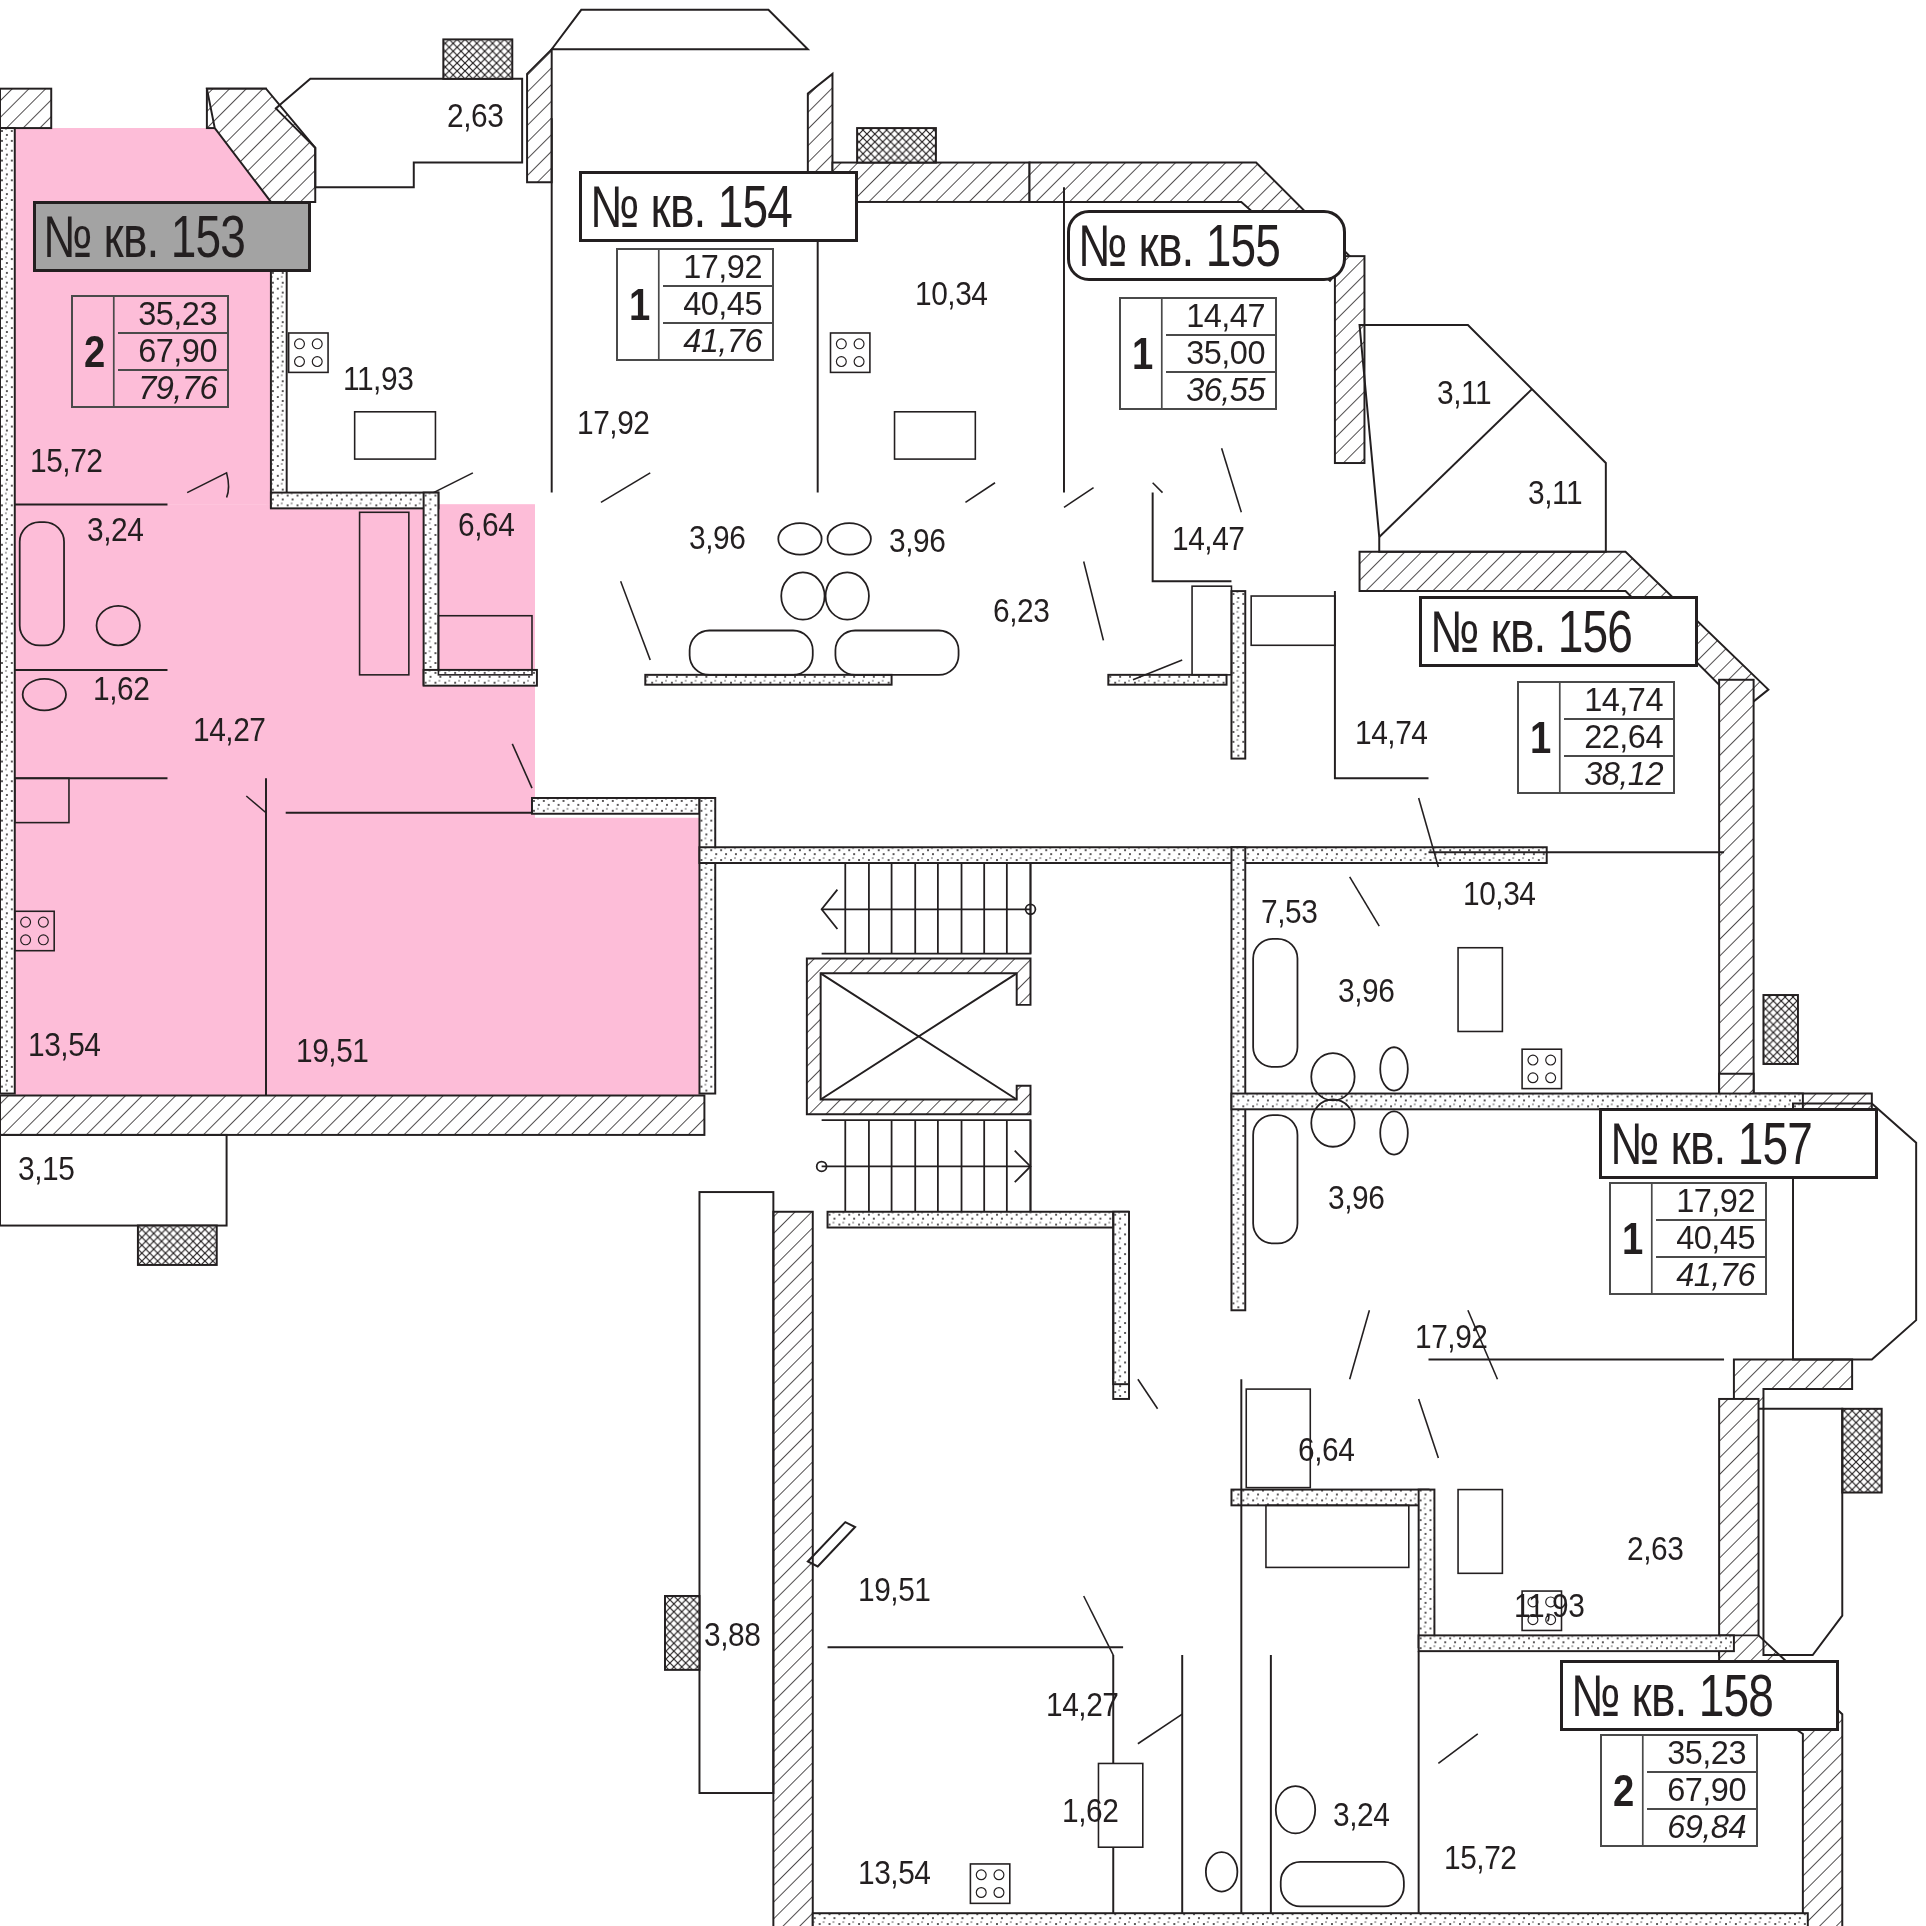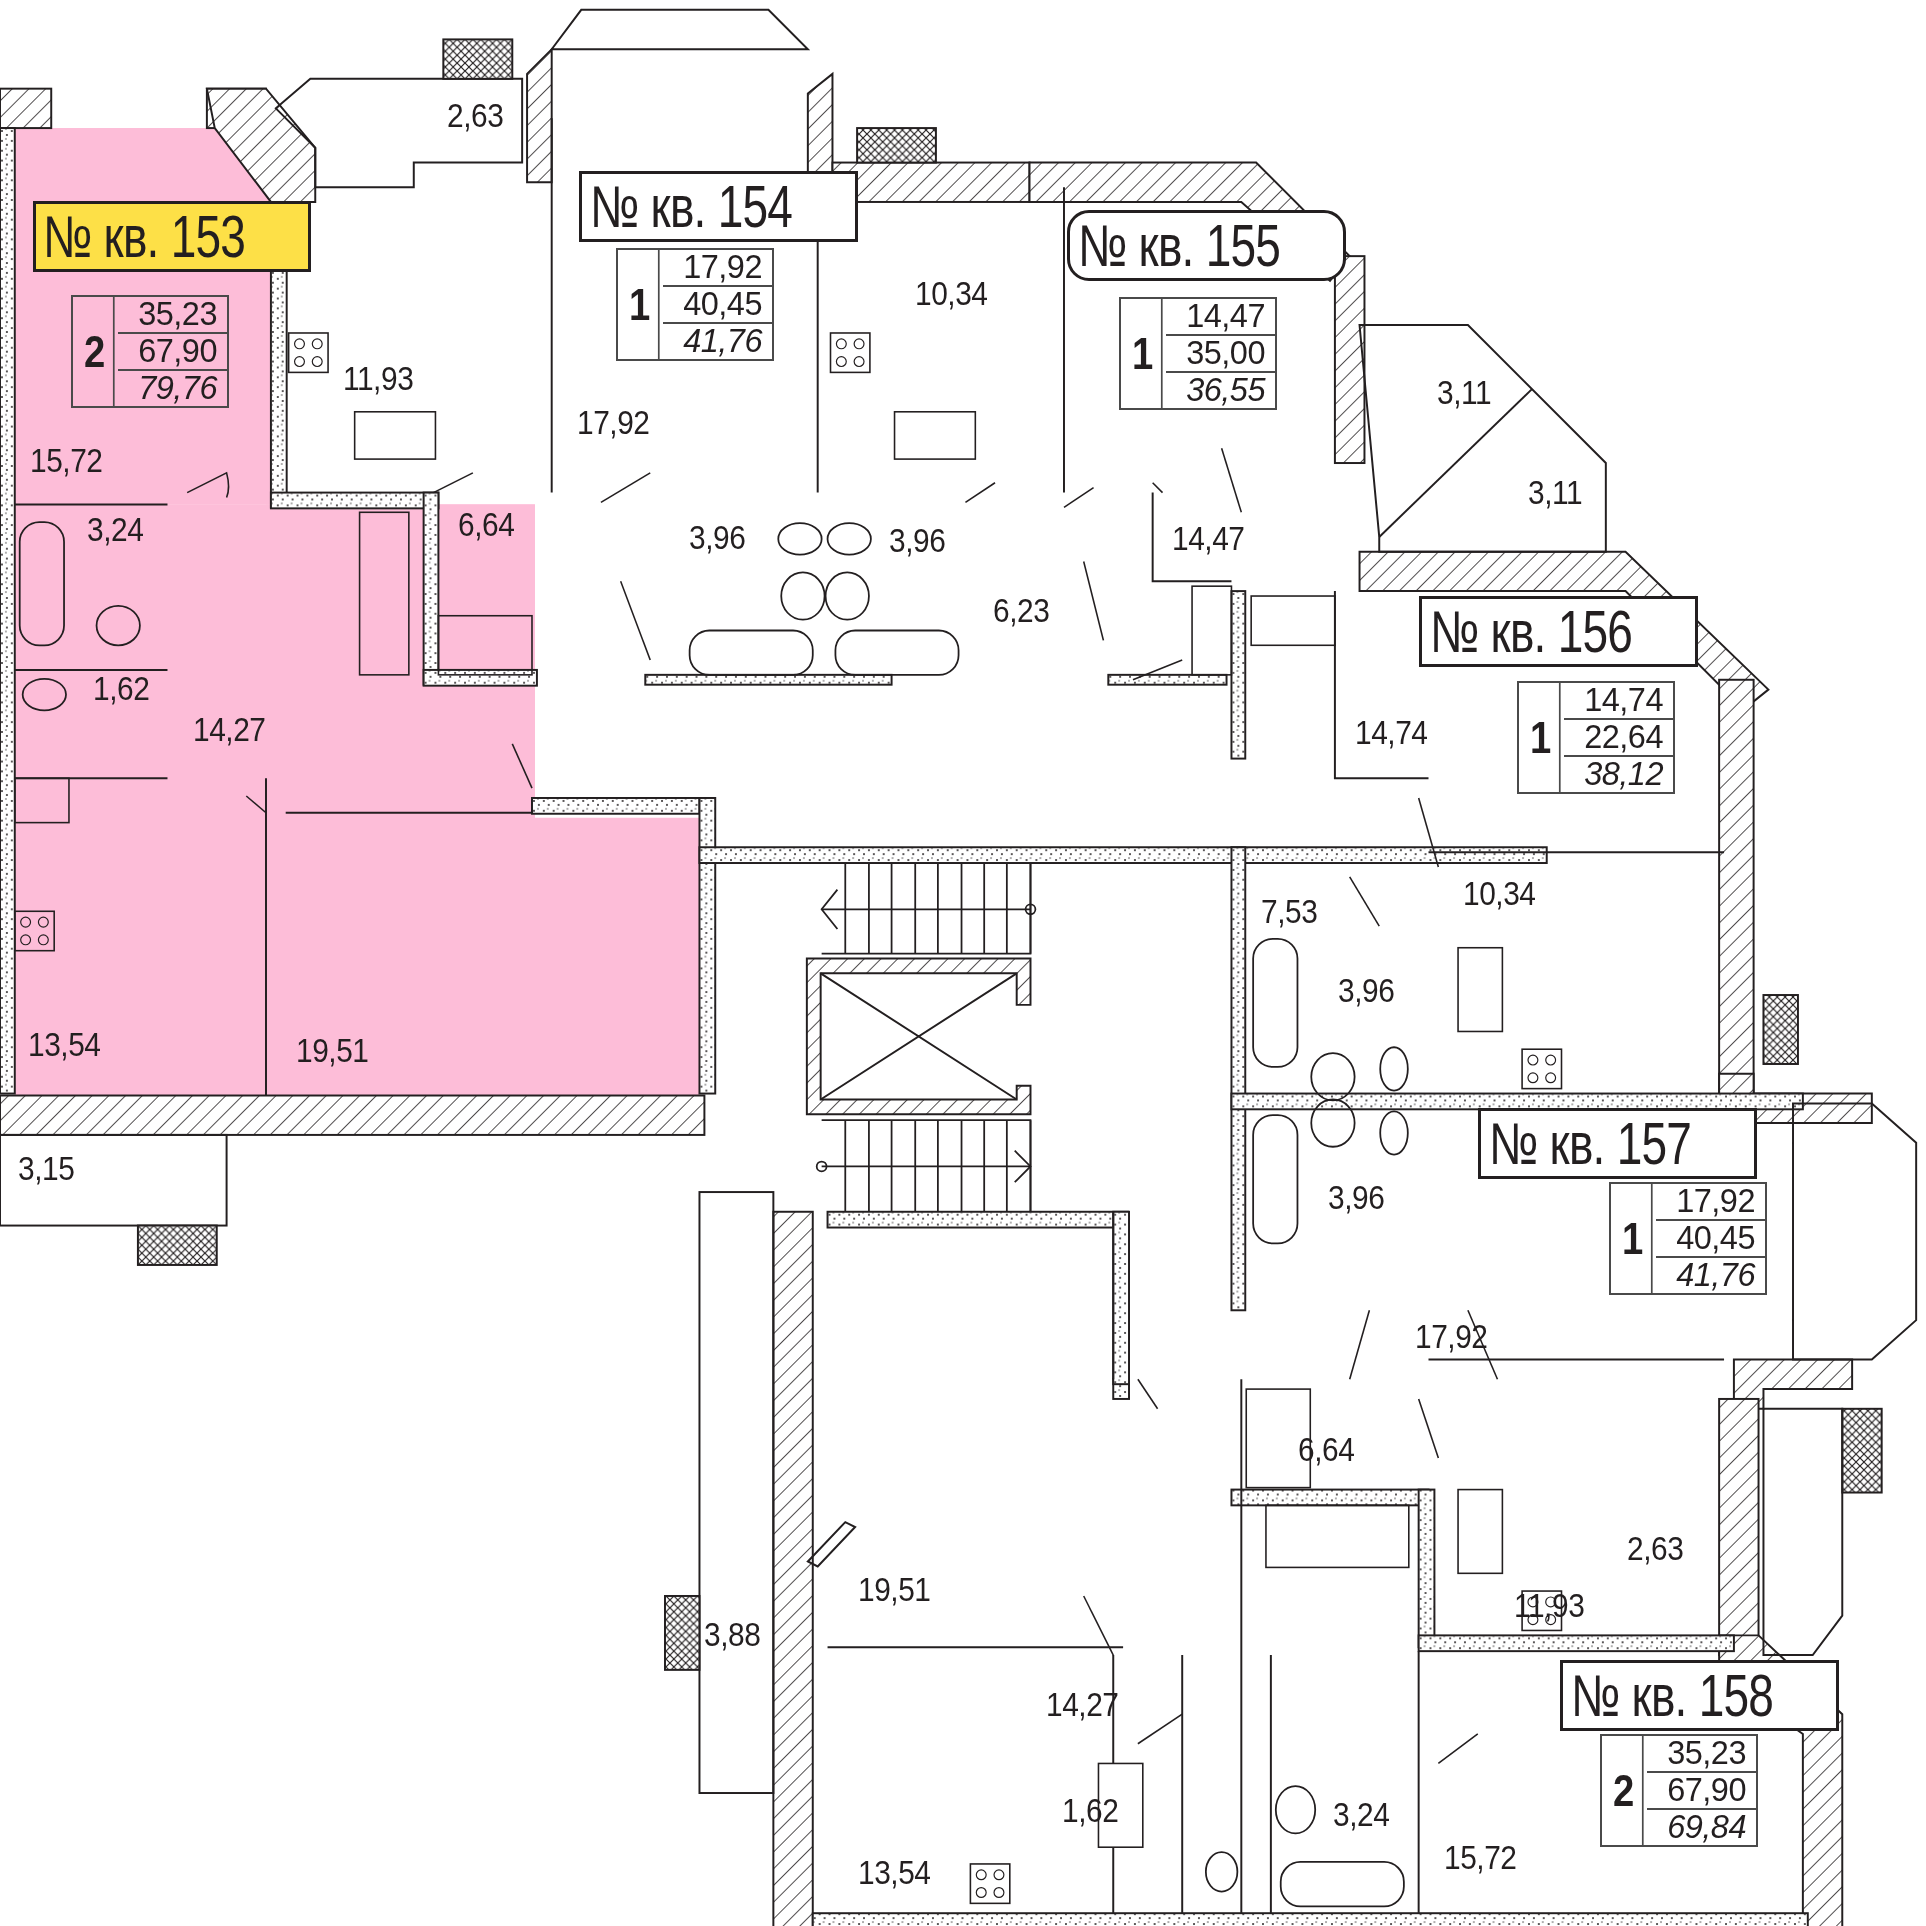--- a/index.html
+++ b/index.html
@@ -1,21 +1,21 @@
 <!DOCTYPE html>
 <html><head>
 <meta charset="utf-8">
 <style>
   html, body { margin:0; padding:0; background:#ffffff; }
   body { width:1927px; height:1927px; position:relative; overflow:hidden; font-family:"Liberation Sans", sans-serif; color:#231f20; }
   svg#plan { position:absolute; left:0; top:0; width:1927px; height:1927px; }
   .room-label { position:absolute; font-size:32.5px; line-height:1; white-space:nowrap; letter-spacing:-0.5px; transform:scaleX(0.92); transform-origin:left top; }
   .apt-title { position:absolute; border:3px solid #231f20; background:#fff; padding:3.9px 5.9px 2px 7.9px; font-size:59px; line-height:1; white-space:nowrap; letter-spacing:-1px; }
   .apt-title span.t { display:inline-block; transform:scaleX(0.78); transform-origin:left center; }
-  .apt-title.pink { background:#fde047; }
+  .apt-title.pink { background:#a3a3a3; }
   .apt-box { position:absolute; display:flex; border:2px solid #4a4a4a; background:#fff; }
   .apt-box.pink { background:#fdbdd8; }
   .apt-rooms { width:43px; display:flex; align-items:center; justify-content:center; font-size:45px; font-weight:bold; border-right:2px solid #4a4a4a; transform:scaleX(0.85); }
   .apt-areas { display:flex; flex-direction:column; }
   .apt-areas div { height:35px; width:99px; font-size:32.5px; line-height:35px; text-align:right; padding-right:9.9px; border-bottom:2px solid #4a4a4a; letter-spacing:-0.5px; }
   .apt-areas div:last-child { border-bottom:none;font-style:italic; }
 </style>
 </head>
 <body>
 
@@ -238,21 +238,21 @@
     <rect x="1270" y="605" width="85" height="50"></rect>
     <rect x="1265" y="1410" width="65" height="100"></rect>
     <rect x="1285" y="1528" width="145" height="63"></rect>
   </g>
 </svg>
 
 <div class="apt-title pink" style="left:32.5px; top:201px;"><span class="t">№ кв. 153</span></div>
 <div class="apt-title" style="left:579px; top:155px;margin-top:16px;"><span class="t">№ кв. 154</span></div>
 <div class="apt-title" style="left:1067px; top:210px;border-radius:22px;"><span class="t">№ кв. 155</span></div>
 <div class="apt-title" style="left:1419px; top:596px;"><span class="t">№ кв. 156</span></div>
-<div class="apt-title" style="left:1478px; top:1108px;text-decoration:underline;"><span class="t">№ кв. 157</span></div>
+<div class="apt-title" style="left:1599px; top:1108px;text-decoration:underline;"><span class="t">№ кв. 157</span></div>
 <div class="apt-title" style="left:1560px; top:1660px;"><span class="t">№ кв. 158</span></div>
 
 <div class="apt-box pink" style="left:71px; top:295px;">
   <div class="apt-rooms">2</div>
   <div class="apt-areas">
     <div>35,23</div>
     <div>67,90</div>
     <div>79,76</div>
   </div>
 </div>

